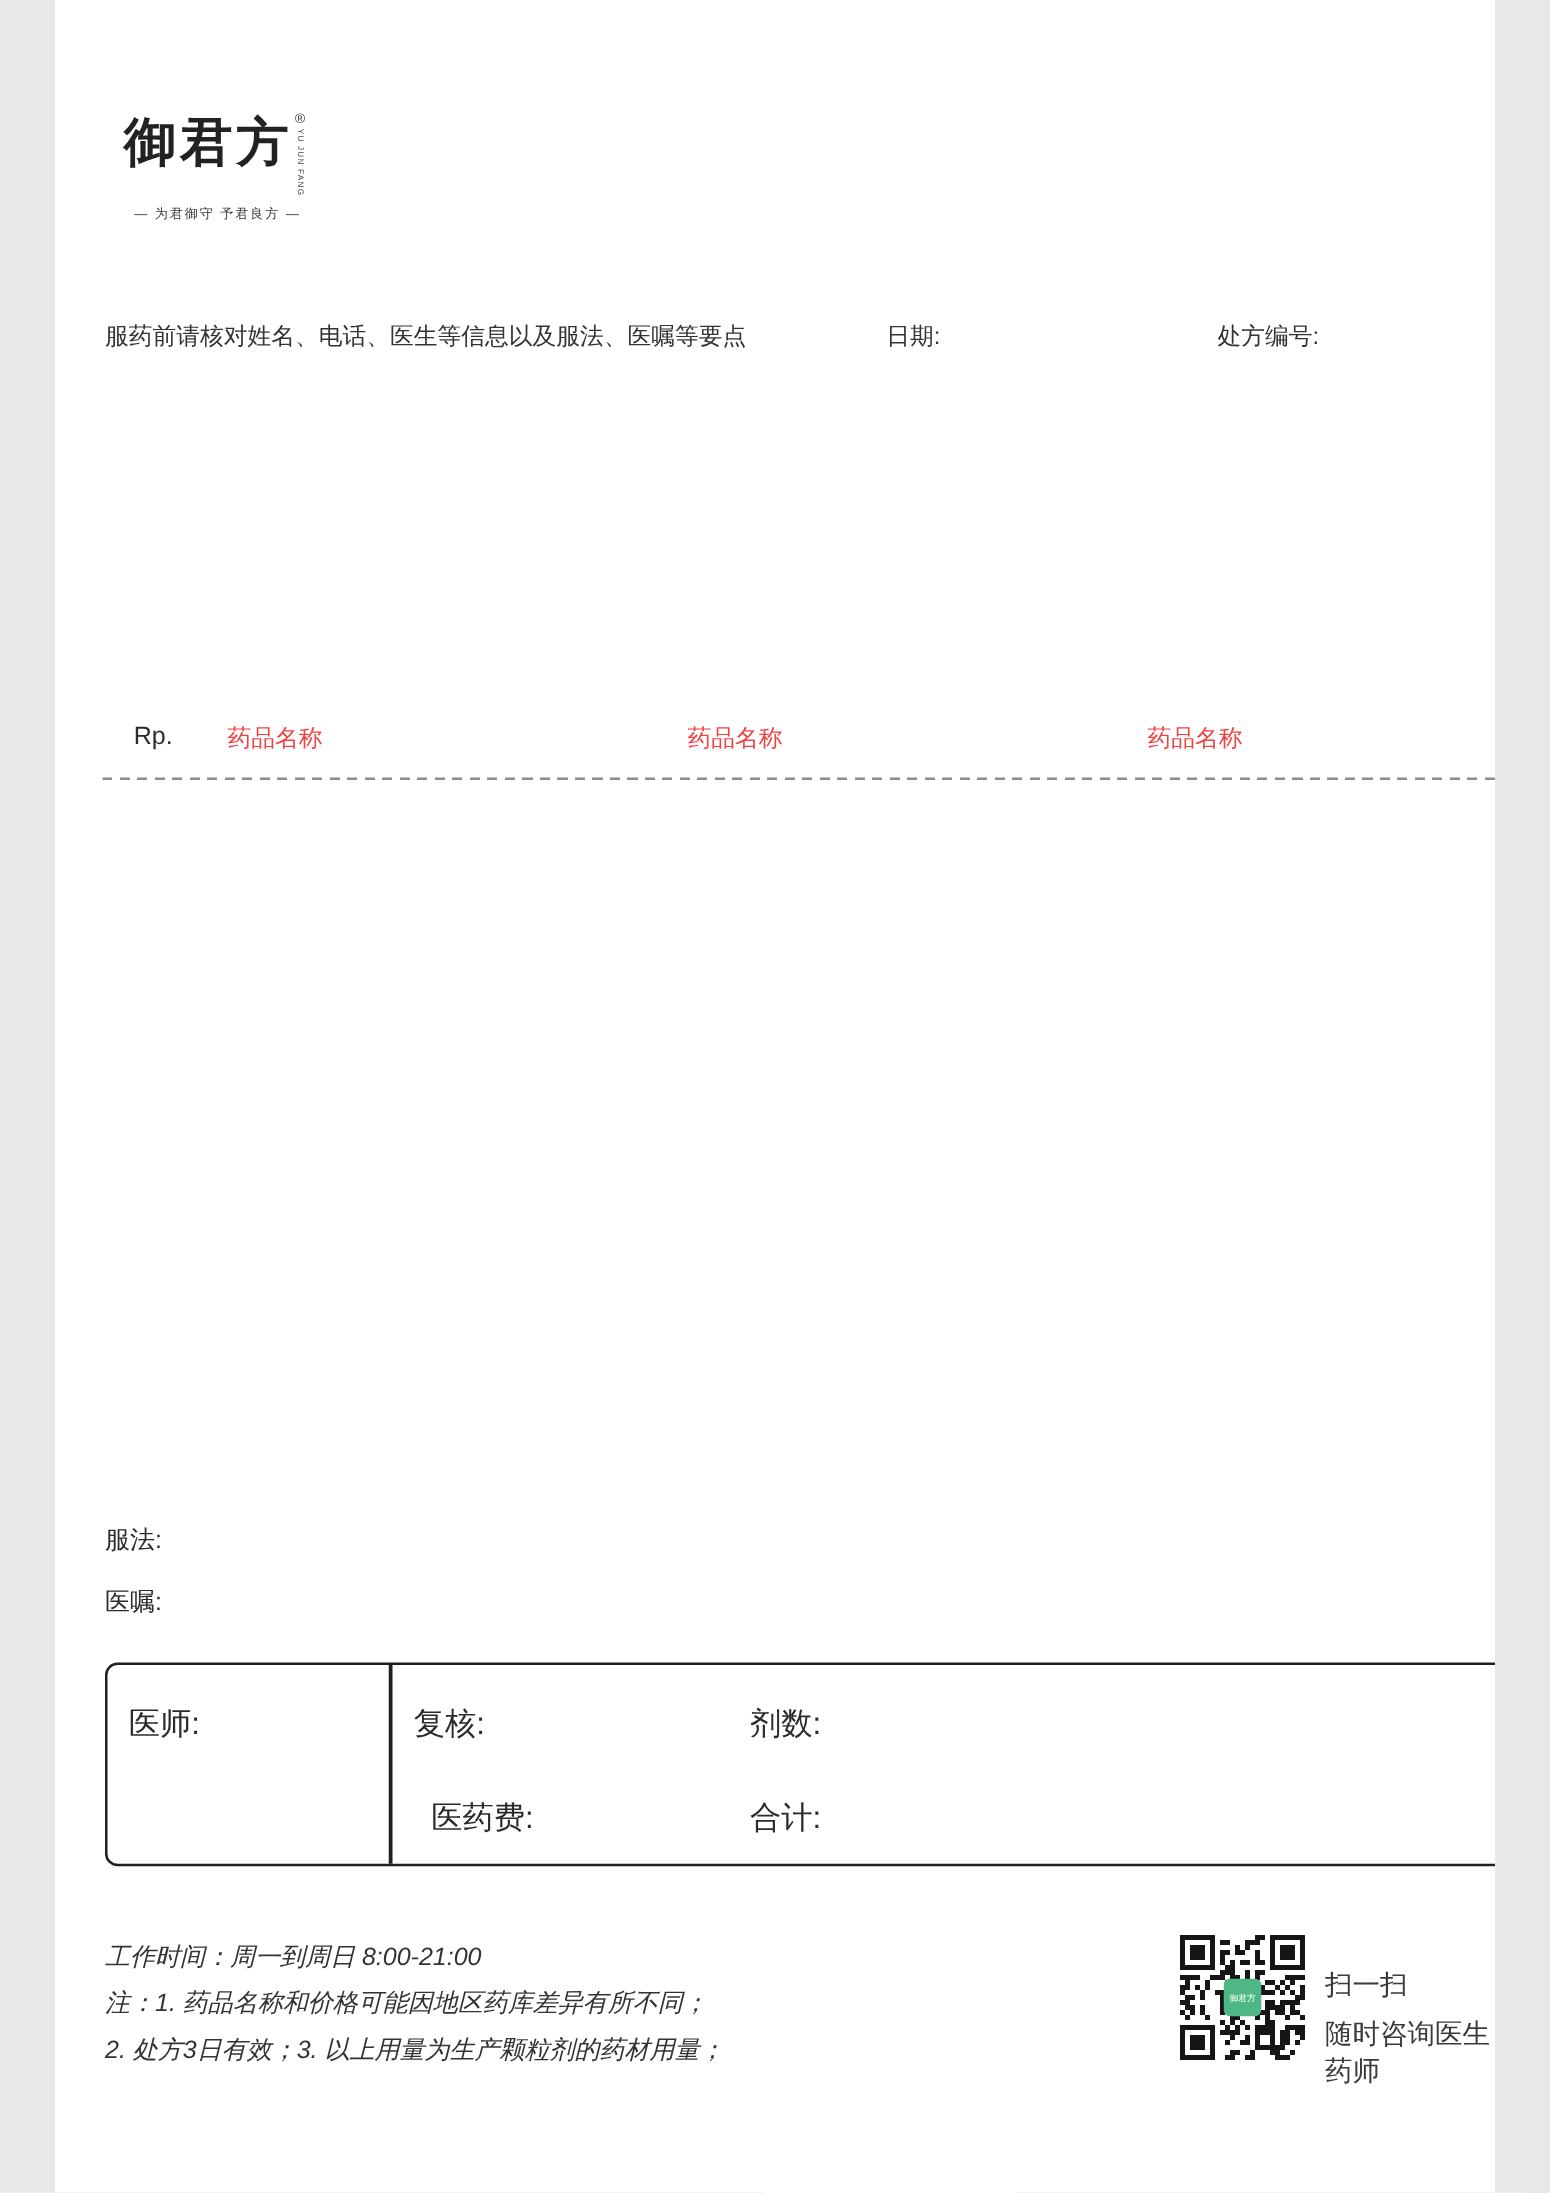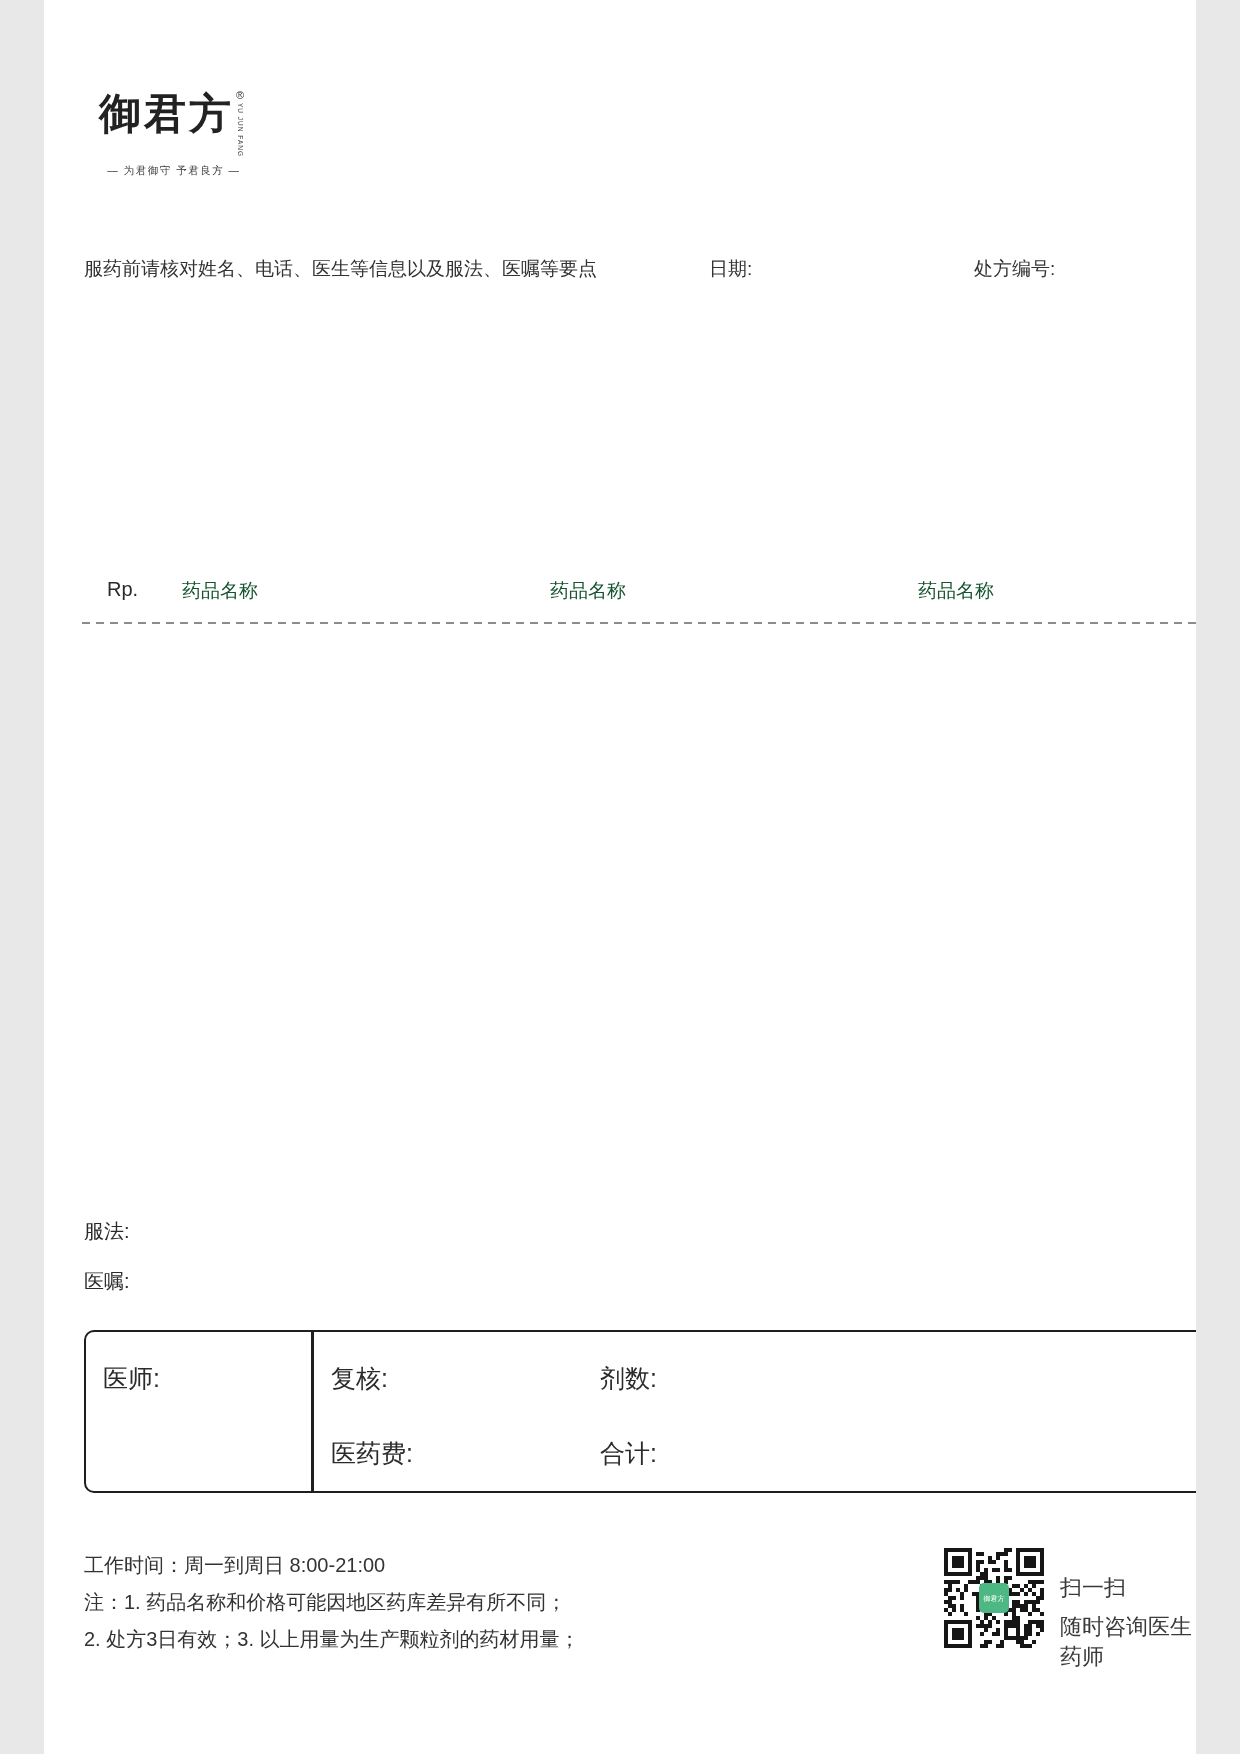--- a/index.html
+++ b/index.html
@@ -40,40 +40,40 @@
   .patient-box{
     left:40px;top:320px;width:1142px;height:220px;
     border:2.5px solid #1f1f1f;border-radius:10px;box-sizing:border-box;
   }
   .p-label{position:absolute;font-size:20px;color:#2b2b2b;}
   .vsep{position:absolute;width:2px;background:#1f1f1f;top:16px;height:57px;}
   .hline{position:absolute;left:8px;right:8px;height:2.5px;background:#1f1f1f;}
 
   
   .rp-label{left:63px;top:578px;font-size:20px;color:#2b2b2b;}
-  .drug-col{position:absolute;top:578px;font-size:19px;color:#14532d;}
+  .drug-col{position:absolute;top:578px;font-size:19px;color:#ef4444;}
   .dashed-line{
     left:38px;top:622px;width:1144px;height:2px;
     background:repeating-linear-gradient(90deg,#8c8c8c 0 8px,transparent 8px 14px);
   }
 
   
   .usage-label{left:40px;top:1218px;font-size:20px;color:#2b2b2b;}
   .advice-label{left:40px;top:1268px;font-size:20px;color:#2b2b2b;}
 
   
   .sign-box{
     left:40px;top:1330px;width:1142px;height:163px;
     border:2.5px solid #1f1f1f;border-radius:10px;box-sizing:border-box;
   }
   .sign-vsep{position:absolute;left:225px;top:0;bottom:0;width:2.5px;background:#1f1f1f;}
   .s-label{position:absolute;font-size:25px;color:#2b2b2b;}
 
   
-  .foot-line{position:absolute;left:40px;font-size:20px;color:#333;}
+  .foot-line{position:absolute;left:40px;font-size:20px;color:#333;font-style:italic;}
   .qr-code{left:900px;top:1548px;width:100px;height:100px;}
   .qr-scan{left:1016px;top:1573px;font-size:22px;color:#3a3a3a;}
   .qr-consult{left:1016px;top:1612px;font-size:22px;color:#3a3a3a;}
 </style>
 </head>
 <body>
 
 <div class="page">
 
   <div class="abs logo-block">
@@ -99,21 +99,21 @@
   <div class="abs dashed-line"></div>
 
   <div class="abs usage-label">服法:</div>
   <div class="abs advice-label">医嘱:</div>
 
   <div class="abs sign-box">
     <span class="sign-vsep"></span>
     <span class="s-label" style="left:17px;top:30px;">医师:</span>
     <span class="s-label" style="left:245px;top:30px;">复核:</span>
     <span class="s-label" style="left:514px;top:30px;">剂数:</span>
-    <span class="s-label" style="left:245px;top:105px;">医药费:</span>
+    <span class="s-label" style="left:259px;top:105px;">医药费:</span>
     <span class="s-label" style="left:514px;top:105px;">合计:</span>
   </div>
 
   <div class="foot-line" style="top:1552px;">工作时间：周一到周日 8:00-21:00</div>
   <div class="foot-line" style="top:1589px;">注：1. 药品名称和价格可能因地区药库差异有所不同；</div>
   <div class="foot-line" style="top:1626px;">2. 处方3日有效；3. 以上用量为生产颗粒剂的药材用量；</div>
 
   <div class="abs qr-code"><svg width="100" height="100" viewBox="0 0 100 100" xmlns="http://www.w3.org/2000/svg">
         <rect x="60" y="0" width="4" height="4" fill="#161616"></rect>
         <rect x="64" y="0" width="4" height="4" fill="#161616"></rect>

